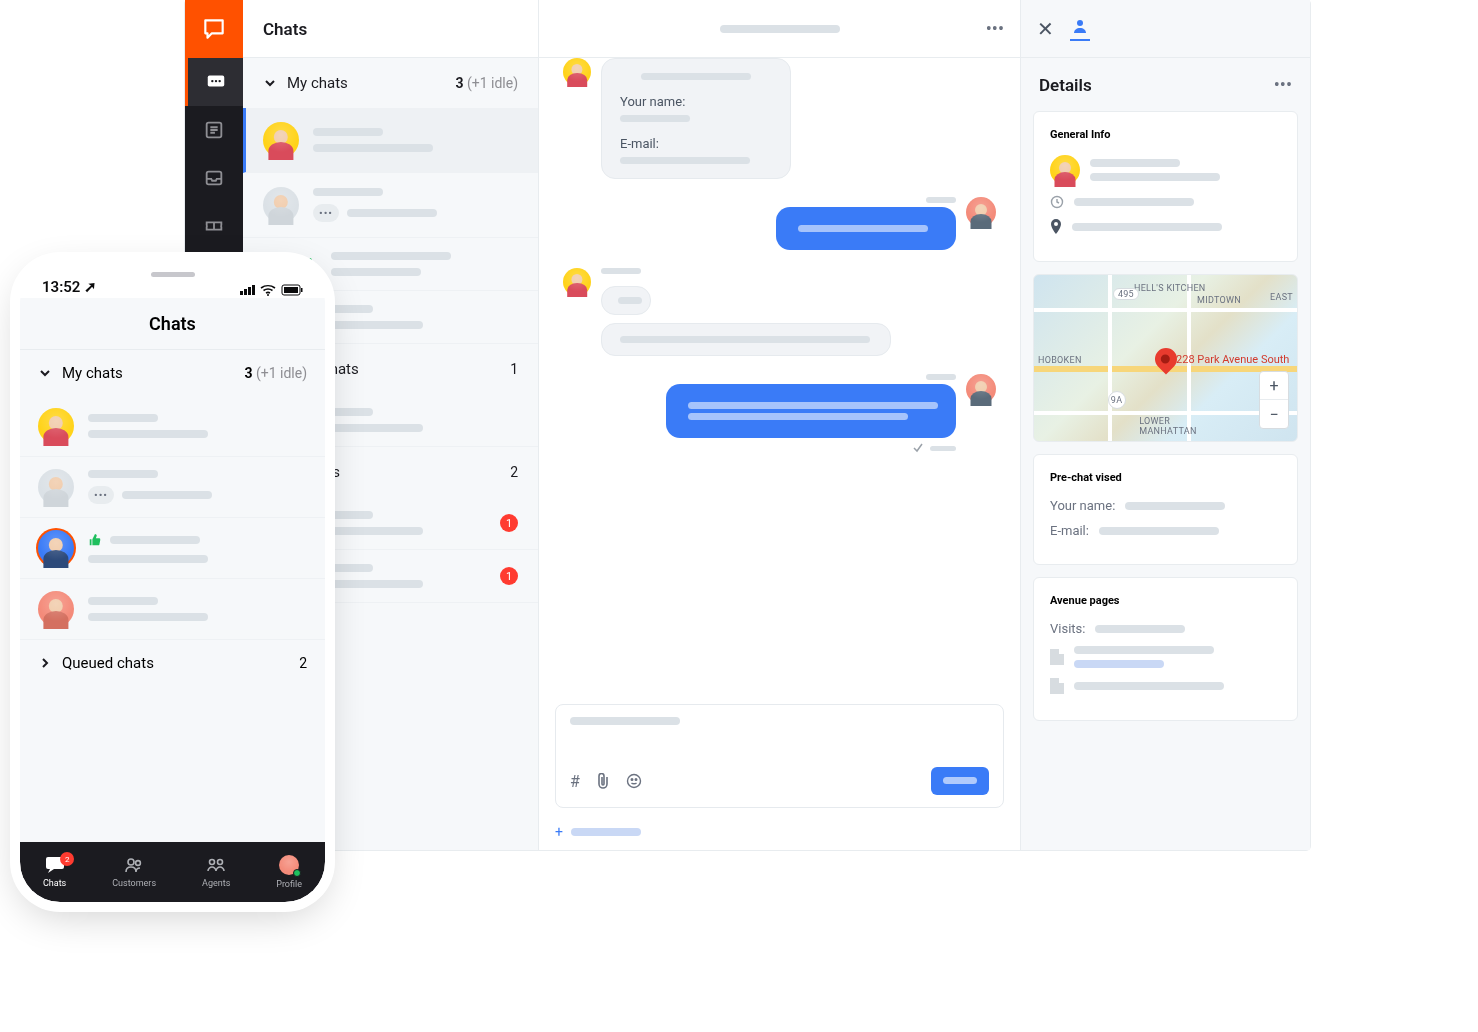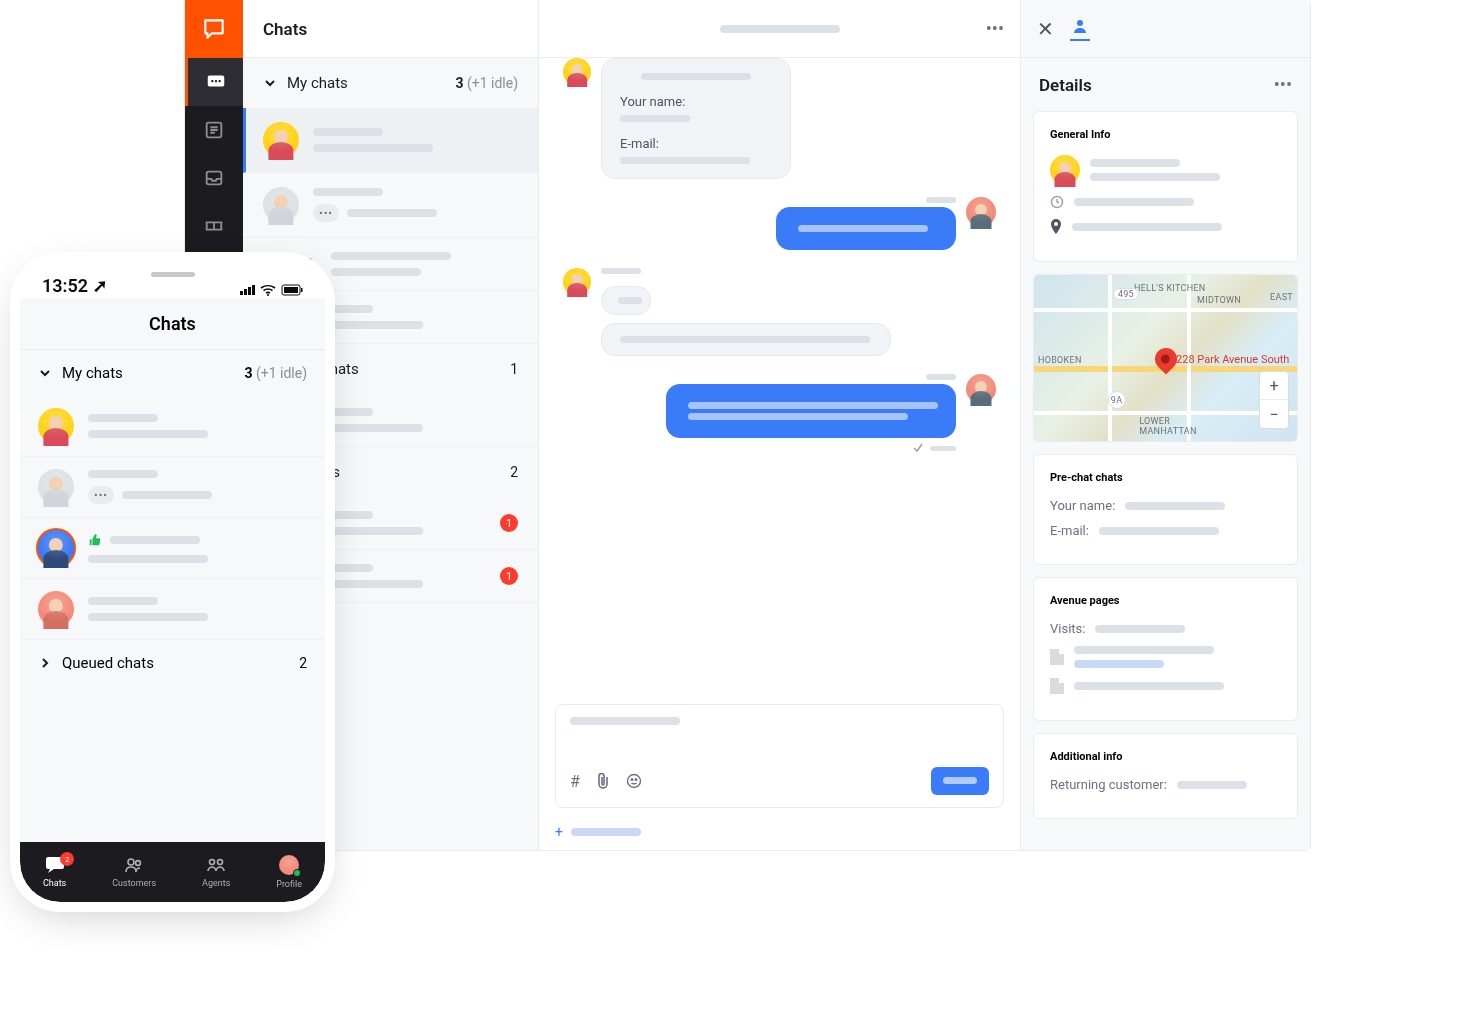--- a/index.html
+++ b/index.html
@@ -309,21 +309,21 @@
   flex-direction: column;
 }
 .notch {
   position:absolute; top:0; left:50%; transform:translateX(-50%);
   width:140px; height:24px; background:#fff; border-radius:0 0 16px 16px;
   display:flex; align-items:center; justify-content:center;
 }
 .notch::before{content:"";width:44px;height:5px;background:#c7c7cc;border-radius:3px;}
 .statusbar {
   height:36px; display:flex; align-items:flex-end; justify-content:space-between;
-  padding:0 22px 2px; font-size:18px; font-weight:600; color:#0b0b0c;
+  padding:0 22px 2px; font-size:15px; font-weight:600; color:#0b0b0c;
 }
 .statusbar .icons{display:flex;gap:5px;align-items:center;}
 .sig{display:flex;gap:1px;align-items:flex-end;}
 .sig i{width:3px;background:#0b0b0c;display:block;}
 .sig i:nth-child(1){height:4px;} .sig i:nth-child(2){height:6px;}
 .sig i:nth-child(3){height:8px;} .sig i:nth-child(4){height:10px;}
 .phone .screen{flex:1;background:#f6f8fa;display:flex;flex-direction:column;}
 .phone-header{height:52px;display:flex;align-items:center;justify-content:center;font-size:18px;font-weight:600;border-bottom:1px solid #e8ecef;}
 .phone-section{display:flex;align-items:center;padding:14px 18px;font-size:15px;gap:10px;}
 .phone-section .count{margin-left:auto;font-size:14px;}
@@ -636,21 +636,21 @@
 MANHATTAN</span>
       <div class="map-pin"></div>
       <span class="map-pin-label">228 Park Avenue South</span>
       <div class="map-zoom">
         <div>+</div>
         <div>−</div>
       </div>
     </div>
 
     <div class="card">
-      <h4>Pre-chat chats</h4>
+      <h4>Pre-chat vised</h4>
       <div class="row">
           <span>Your name:</span>
           <div class="placeholder-line" style="width:100px;"></div>
         </div>
       <div class="row">
           <span>E-mail:</span>
           <div class="placeholder-line" style="width:120px;"></div>
         </div>
     </div>
 
@@ -668,27 +668,20 @@
           </div>
         </div>
       <div class="row">
           <span class="file-icon"></span>
           <div class="col" style="gap:6px;">
             <div class="placeholder-line" style="width:150px;"></div>
           </div>
         </div>
     </div>
 
-    <div class="card">
-      <h4>Additional info</h4>
-      <div class="row">
-          <span>Returning customer:</span>
-          <div class="placeholder-line" style="width:70px;"></div>
-        </div>
-    </div>
   </div>
 </div>
 
 <div class="phone">
   <div class="notch"></div>
   <div class="statusbar">
     <span><span>13:52</span> <span>➚</span></span>
     <span class="icons">
       <span class="sig">
           <i></i>

